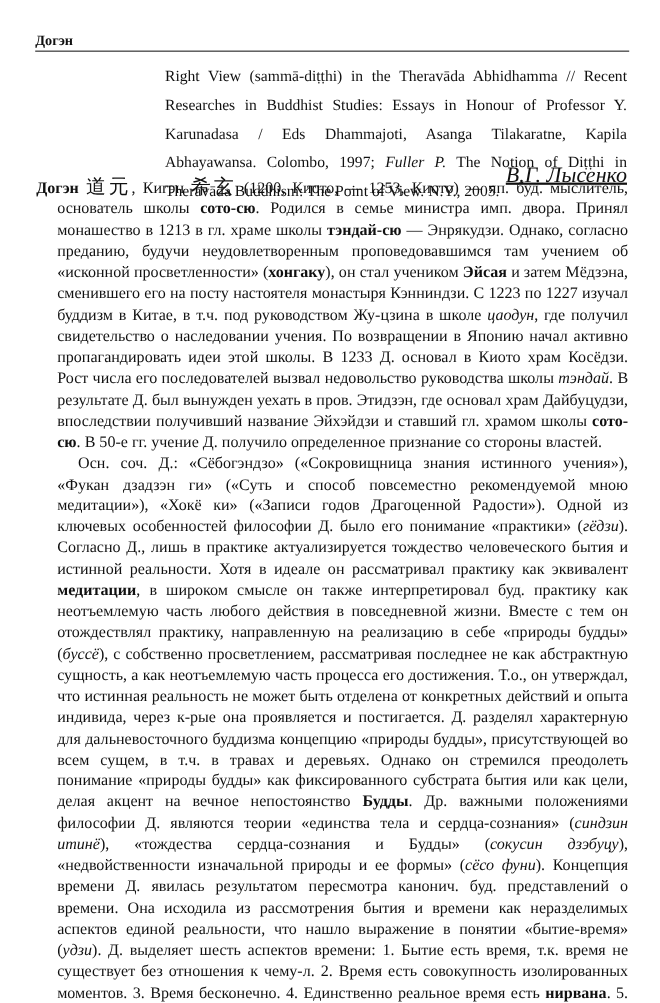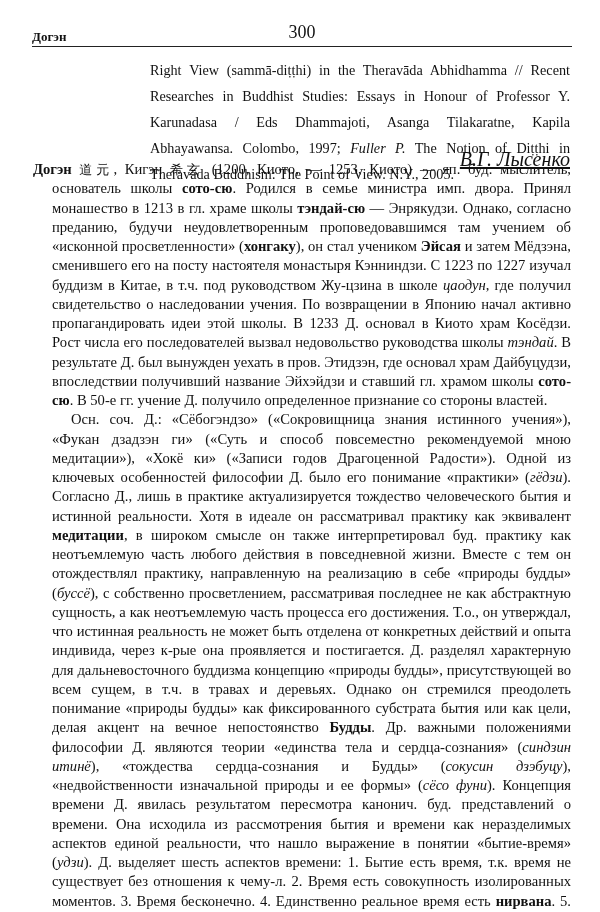--- a/index.html
+++ b/index.html
@@ -30,28 +30,27 @@
   }
   .article {
     position: absolute; left: 33px; top: 160px; width: 538px;
     font-size: 14.6px; line-height: 19.25px; text-align: justify;
   }
   .article p { margin: 0; }
   .article p.first { text-indent: -19px; padding-left: 19px; }
   .article p.para { padding-left: 19px; text-indent: 19px; }
   .b { font-weight: bold; }
   .i { font-style: italic; }
-  .cjk { font-family: "DejaVu Sans", sans-serif; font-size: 13px; margin-top: 43px; }
+  .cjk { font-family: "DejaVu Sans", sans-serif; font-size: 18px; margin-top: 43px; }
 </style>
 </head>
 <body>
 
 <div class="running-head">
   <span class="section">Догэн</span>
-  <span class="page-no">300</span>
 </div>
 
 <div class="refs">
   <span>Right View (sammā-diṭṭhi) in the Theravāda Abhidhamma // Recent Researches in Buddhist Studies: Essays in Honour of Professor Y. Karunadasa / Eds Dhammajoti, Asanga Tilakaratne, Kapila Abhayawansa. Colombo, 1997; </span><span class="i">Fuller P.</span><span> The Notion of Diṭṭhi in Theravāda Buddhism: The Point of View. N.Y., 2005.</span>
 </div>
 <div class="author">В.Г. Лысенко</div>
 
 <div class="article">
   <p class="first" id="p1"><span class="b">Догэн</span> <span class="cjk">道元</span>, <span>Кигэн</span> <span class="cjk">希玄</span><span> (1200, Киото, — 1253, Киото) — яп. буд. мыслитель, основатель школы </span><span class="b">сото-сю</span><span>. Родился в семье министра имп. двора. Принял монашество в 1213 в гл. храме школы </span><span class="b">тэндай-сю</span><span> — Энрякудзи. Однако, согласно преданию, будучи неудовлетворенным проповедовавшимся там учением об «исконной просветленности» (</span><span class="b">хонгаку</span><span>), он стал учеником </span><span class="b">Эйсая</span><span> и затем Мёдзэна, сменившего его на посту настоятеля монастыря Кэнниндзи. С 1223 по 1227 изучал буддизм в Китае, в т.ч. под руководством Жу-цзина в школе </span><span class="i">цаодун</span><span>, где получил свидетельство о наследовании учения. По возвращении в Японию начал активно пропагандировать идеи этой школы. В 1233 Д. основал в Киото храм Косёдзи. Рост числа его последователей вызвал недовольство руководства школы </span><span class="i">тэндай</span><span>. В результате Д. был вынужден уехать в пров. Этидзэн, где основал храм Дайбуцудзи, впоследствии получивший название Эйхэйдзи и ставший гл. храмом школы </span><span class="b">сото-сю</span><span>. В 50-е гг. учение Д. получило определенное признание со стороны властей.</span></p>
   <p class="para" id="p2"><span>Осн. соч. Д.: «Сёбогэндзо» («Сокровищница знания истинного учения»), «Фукан дзадзэн ги» («Суть и способ повсеместно рекомендуемой мною медитации»), «Хокё ки» («Записи годов Драгоценной Радости»). Одной из ключевых особенностей философии Д. было его понимание «практики» (</span><span class="i">гёдзи</span><span>). Согласно Д., лишь в практике актуализируется тождество человеческого бытия и истинной реальности. Хотя в идеале он рассматривал практику как эквивалент </span><span class="b">медитации</span><span>, в широком смысле он также интерпретировал буд. практику как неотъемлемую часть любого действия в повседневной жизни. Вместе с тем он отождествлял практику, направленную на реализацию в себе «природы будды» (</span><span class="i">буссё</span><span>), с собственно просветлением, рассматривая последнее не как абстрактную сущность, а как неотъемлемую часть процесса его достижения. Т.о., он утверждал, что истинная реальность не может быть отделена от конкретных действий и опыта индивида, через к-рые она проявляется и постигается. Д. разделял характерную для дальневосточного буддизма концепцию «природы будды», присутствующей во всем сущем, в т.ч. в травах и деревьях. Однако он стремился преодолеть понимание «природы будды» как фиксированного субстрата бытия или как цели, делая акцент на вечное непостоянство </span><span class="b">Будды</span><span>. Др. важными положениями философии Д. являются теории «единства тела и сердца-сознания» (</span><span class="i">синдзин итинё</span><span>), «тождества сердца-сознания и Будды» (</span><span class="i">сокусин дзэбуцу</span><span>), «недвойственности изначальной природы и ее формы» (</span><span class="i">сёсо фуни</span><span>). Концепция времени Д. явилась результатом пересмотра канонич. буд. представлений о времени. Она исходила из рассмотрения бытия и времени как неразделимых аспектов единой реальности, что нашло выражение в понятии «бытие-время» (</span><span class="i">удзи</span><span>). Д. выделяет шесть аспектов времени: 1. Бытие есть время, т.к. время не существует без отношения к чему-л. 2. Время есть совокупность изолированных моментов. 3. Время бесконечно. 4. Единственно реальное время есть </span><span class="b">нирвана</span><span>. 5. Только настоящий момент реально существует. 6. Каждый момент времени уникален и содержит вечность.</span></p>

